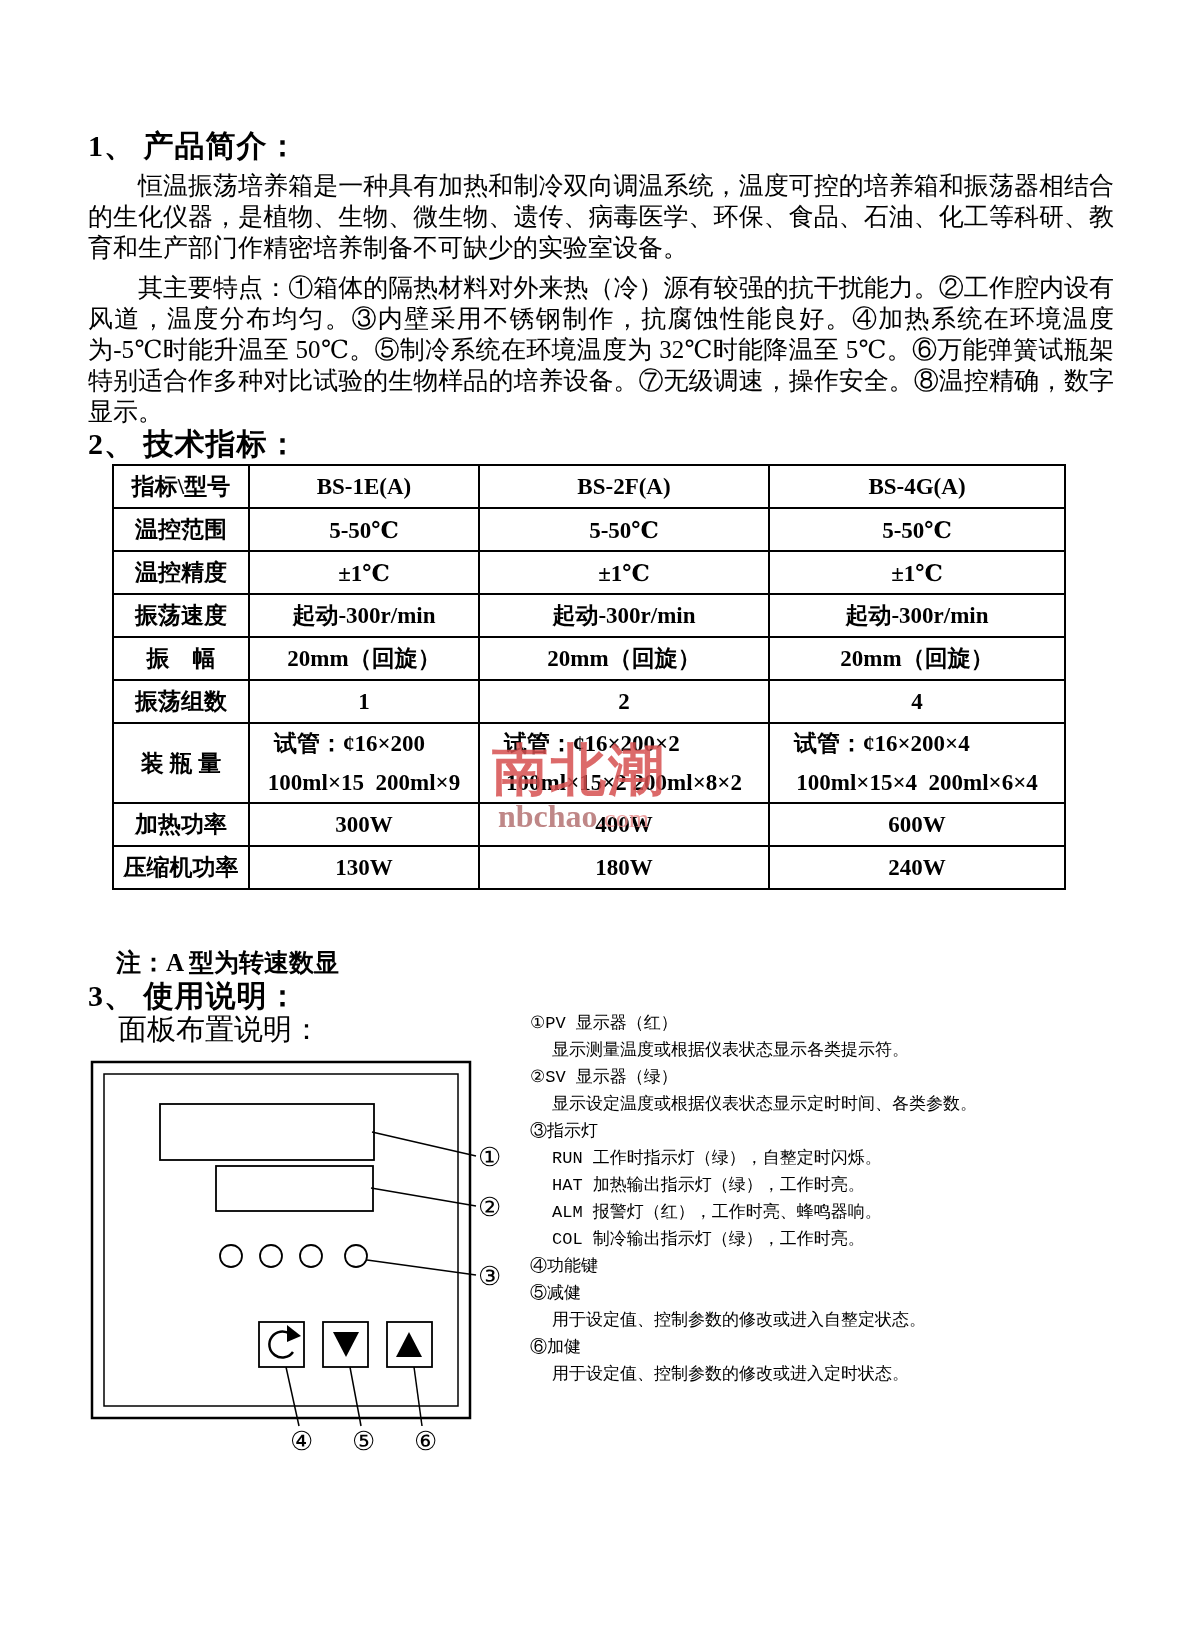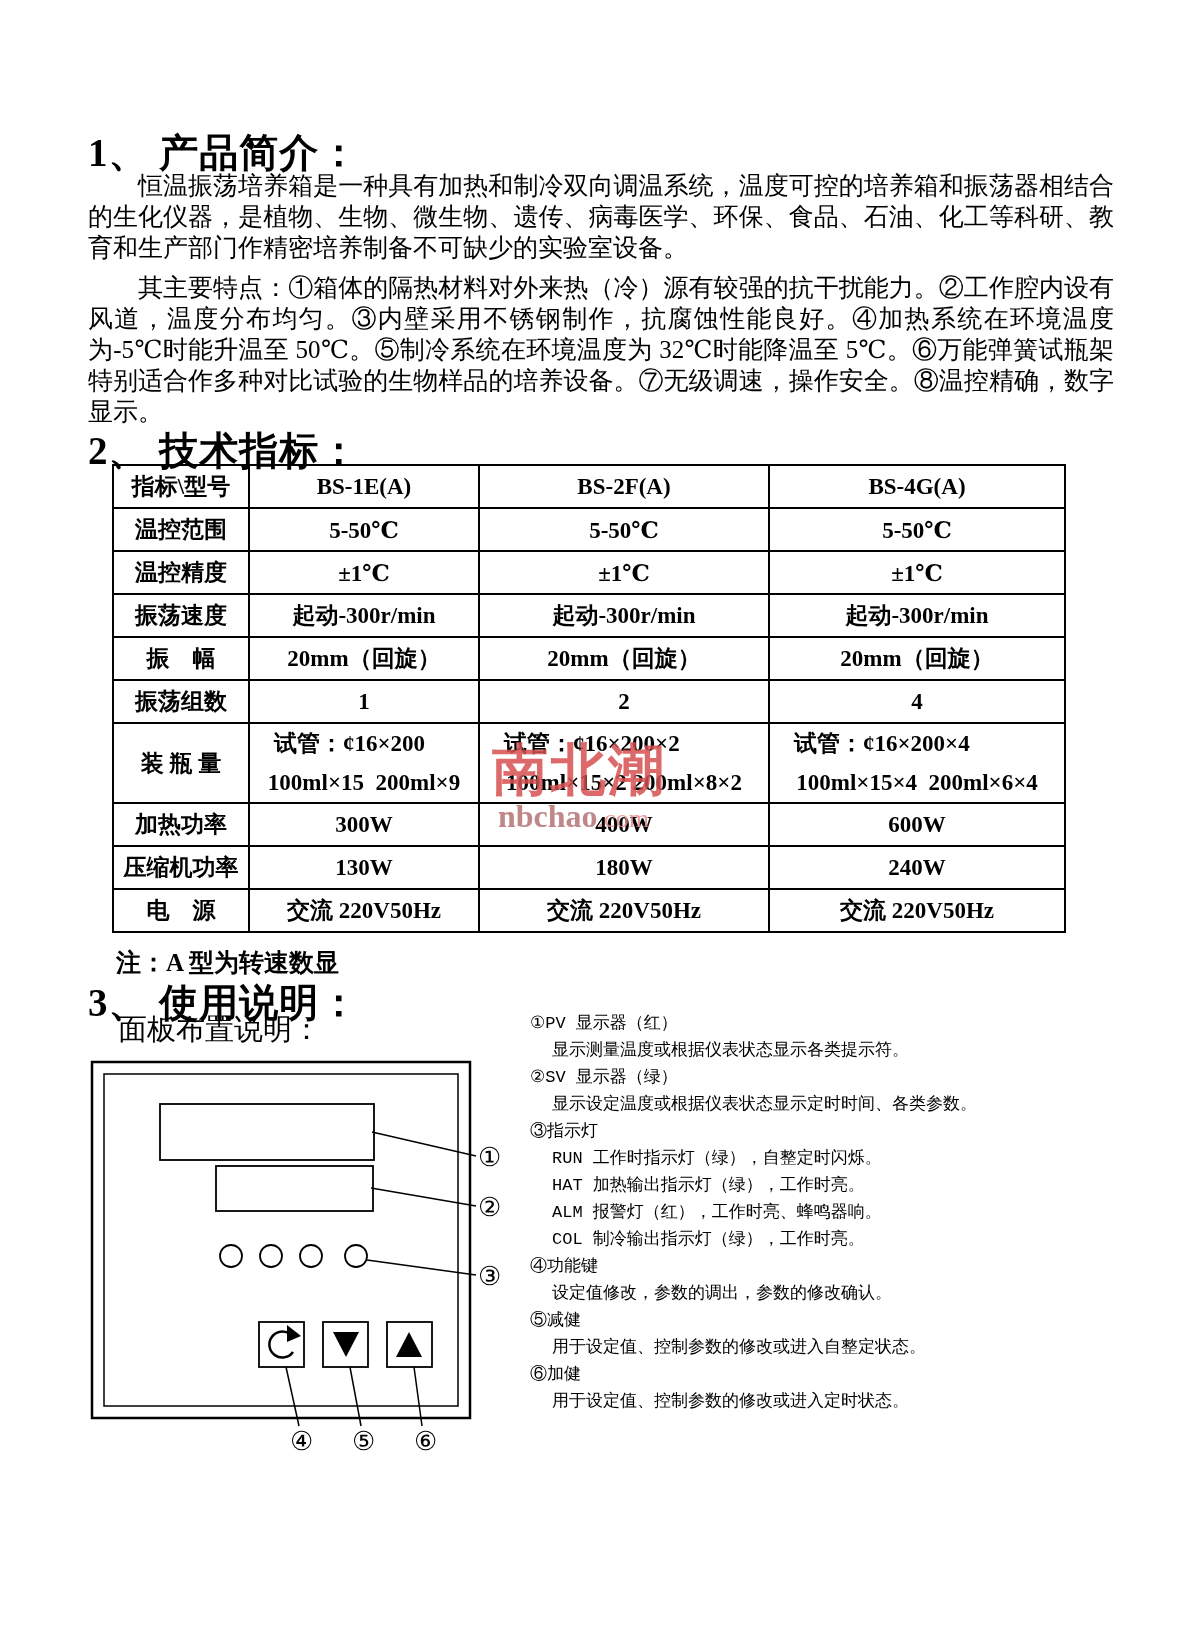--- a/index.html
+++ b/index.html
@@ -2,21 +2,21 @@
 <html><head>
 <meta charset="utf-8">
 <style>
   * { margin:0; padding:0; box-sizing:border-box; }
   html,body { background:#ffffff; }
   .page {
     position:relative; width:1200px; height:1626px; background:#fff;
     font-family:"Liberation Serif","DejaVu Serif",serif; color:#000; overflow:hidden;
   }
   .abs { position:absolute; }
-  .sec-heading { font-size:39px; font-weight:bold; letter-spacing:1px; }
+  .sec-heading { font-size:30px; font-weight:bold; letter-spacing:1px; }
   .para { width:1026px; font-size:25px; line-height:31px; text-align:justify; text-indent:2em; }
 
   table.spec { border-collapse:collapse; table-layout:fixed; }
   table.spec td {
     border:2px solid #000; text-align:center; vertical-align:middle;
     font-size:23px; height:43px; padding:0 4px; overflow:hidden;font-weight:bold;
   }
   td.bottle-cell { height:88px; padding:0; }
   .bottle-line1 { text-align:left; padding-left:20px; line-height:40px; white-space:pre-wrap; }
   .bottle-line2 { text-align:center; line-height:38px; white-space:pre-wrap; }
@@ -114,26 +114,20 @@
       <td>300W</td>
       <td>400W</td>
       <td>600W</td>
     </tr>
     <tr>
       <td>压缩机功率</td>
       <td>130W</td>
       <td>180W</td>
       <td>240W</td>
     </tr>
-    <tr>
-      <td>电　源</td>
-      <td>交流 220V50Hz</td>
-      <td>交流 220V50Hz</td>
-      <td>交流 220V50Hz</td>
-    </tr>
   </tbody>
     </table>
 
   <div class="abs note" style="left:116px; top:946px;">注：A 型为转速数显</div>
 
   <div class="abs sec-heading" style="left:88px; top:976px;">3、 使用说明：</div>
 
   <div class="abs s3-row" style="left:88px; top:1010px;">
     <div class="s3-left">
       <div class="s3-sub">面板布置说明：</div>
@@ -188,21 +182,20 @@
       </div>
       <div class="s3-item">
         <div class="s3-title">③指示灯</div>
         <div class="s3-line">RUN 工作时指示灯（绿），自整定时闪烁。</div>
         <div class="s3-line">HAT 加热输出指示灯（绿），工作时亮。</div>
         <div class="s3-line">ALM 报警灯（红），工作时亮、蜂鸣器响。</div>
         <div class="s3-line">COL 制冷输出指示灯（绿），工作时亮。</div>
       </div>
       <div class="s3-item">
         <div class="s3-title">④功能键</div>
-        <div class="s3-line">设定值修改，参数的调出，参数的修改确认。</div>
       </div>
       <div class="s3-item">
         <div class="s3-title">⑤减健</div>
         <div class="s3-line">用于设定值、控制参数的修改或进入自整定状态。</div>
       </div>
       <div class="s3-item">
         <div class="s3-title">⑥加健</div>
         <div class="s3-line">用于设定值、控制参数的修改或进入定时状态。</div>
       </div>
     </div>

